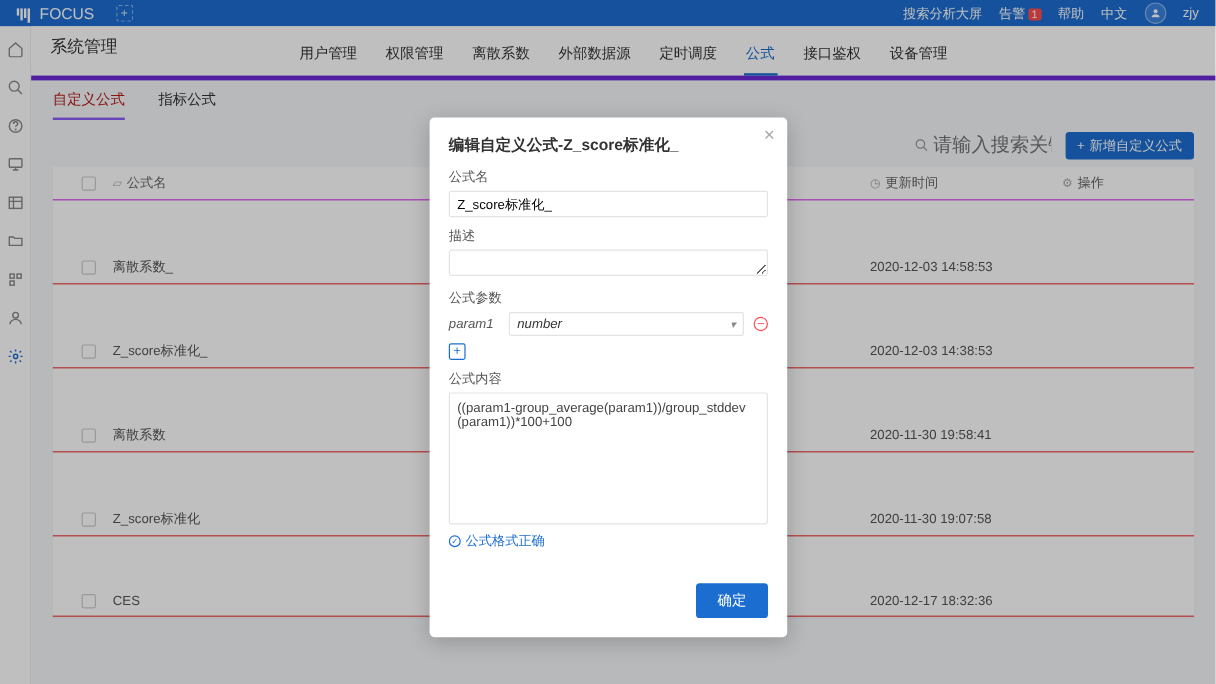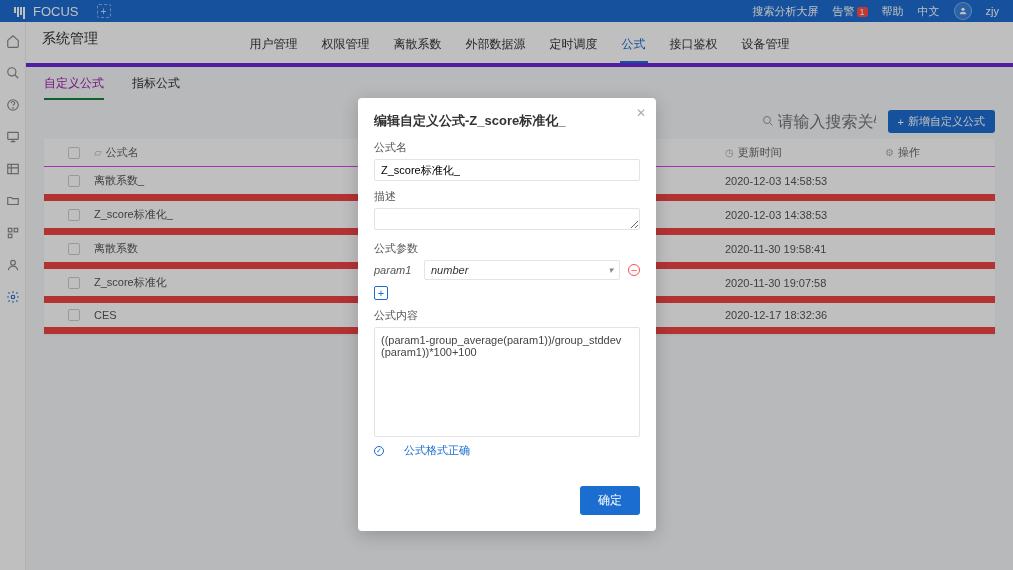--- a/index.html
+++ b/index.html
@@ -22,52 +22,52 @@
 .leftrail .ic.active { color: #1c6dd0; }
 
 
 .main { position: absolute; left: 26px; top: 22px; right: 0; bottom: 0; background: #f5f7fa; }
 .page-title { padding: 8px 16px 6px; font-size: 14px; background: #fff; }
 .tabs-top { display: flex; justify-content: center; gap: 20px; background: #fff; font-size: 12px; border-bottom: 4px solid #6d28d9; margin-top: -26px; }
 .tabs-top span { padding: 8px 2px; color: #333; }
 .tabs-top span.active { color: #1c6dd0; border-bottom: 2px solid #1c6dd0; }
 .subtabs { display: flex; gap: 28px; padding: 8px 18px 0; font-size: 12px; }
 .subtabs span { padding-bottom: 6px; }
-.subtabs span.active { color: #a21caf; border-bottom: 2px solid #15803d; }
+.subtabs span.active { color: #b91c1c; border-bottom: 2px solid #8b5cf6; }
 
 .toolbar { display: flex; justify-content: flex-end; align-items: center; gap: 8px; padding: 10px 18px 6px; }
 .search-wrap { position: relative; }
 .search-wrap input { width: 120px; height: 20px; border: none; background: transparent; font-size: 16px; padding: 0 4px 0 18px; color: #666; }
 .search-wrap .sicon { position: absolute; left: 2px; top: 3px; color: #999; }
 .btn-primary { background: #1c6dd0; color: #fff; border: none; padding: 4px 10px; border-radius: 3px; font-size: 11px; display: flex; align-items: center; gap: 4px; }
 
 
 .tbl { margin: 0 18px; background: #fff; box-shadow: 0 1px 2px rgba(0,0,0,.05); }
 .thead, .trow { display: grid; grid-template-columns: 40px 1fr 160px 160px 100px; align-items: center; padding: 6px 10px; font-size: 11px; }
 .thead { color: #666; border-bottom: 1px solid #d946ef; }
-.trow { border-bottom: 7px solid #ef4444; color: #555; }
+.trow { border-bottom: 1px solid #ef4444; color: #555; margin-top: 42px; }
 .th-ic { color: #aaa; margin-right: 4px; font-size: 10px; }
 .chk { width: 12px; height: 12px; border: 1px solid #ccc; border-radius: 2px; margin: 0 auto; }
 
 
 .mask { position: absolute; inset: 0; background: rgba(0,0,0,.25); }
 .modal { position: absolute; left: 358px; top: 98px; width: 298px; background: #fff; border-radius: 4px; box-shadow: 0 4px 18px rgba(0,0,0,.2); padding: 14px 16px 16px; }
 .modal .close { position: absolute; right: 10px; top: 8px; color: #aaa; font-size: 12px; cursor: pointer; }
 .modal h3 { font-size: 13px; font-weight: 600; margin-bottom: 10px; }
 .form-label { font-size: 11px; color: #555; margin: 8px 0 4px; }
 .form-input { width: 100%; border: 1px solid #e3e3e3; border-radius: 2px; padding: 4px 6px; font-size: 11px; }
 .form-textarea { width: 100%; border: 1px solid #e3e3e3; border-radius: 2px; height: 22px; resize: vertical; font-size: 11px; padding: 2px 4px; }
 .param-row { display: flex; align-items: center; gap: 8px; font-style: italic; }
 .param-name { font-size: 11px; color: #555; width: 42px; }
 .param-select { flex: 1; border: 1px solid #e3e3e3; border-radius: 2px; padding: 3px 6px; font-size: 11px; display: flex; justify-content: space-between; align-items: center; }
 .chev { color: #888; font-size: 9px; }
 .del-ic { color: #ff4d4f; font-size: 11px; border: 1px solid #ff4d4f; border-radius: 50%; width: 12px; height: 12px; display: flex; align-items: center; justify-content: center; line-height: 1; }
 .add-param { width: 14px; height: 14px; border: 1px solid #1c6dd0; color: #1c6dd0; border-radius: 2px; display: flex; align-items: center; justify-content: center; font-size: 11px; margin-top: 6px; }
 .content-box { width: 100%; border: 1px solid #e3e3e3; border-radius: 2px; height: 110px; padding: 6px; font-size: 11px; color: #444; margin-bottom: 6px; }
-.status-ok { display: flex; align-items: center; gap: 20px; color: #1c6dd0; font-size: 11px; }
+.status-ok { display: flex; align-items: center; gap: 4px; color: #1c6dd0; font-size: 11px; }
 .status-ok .ok-ic { width: 10px; height: 10px; border: 1px solid #1c6dd0; border-radius: 50%; display: flex; align-items: center; justify-content: center; font-size: 7px; }
 .modal-footer { display: flex; justify-content: flex-end; margin-top: 28px; }
 .btn-ok { background: #1c6dd0; color: #fff; border: none; padding: 6px 18px; border-radius: 3px; font-size: 12px; }
 
 svg { display: block; }
 </style>
 </head>
 <body>
 
 <div class="topbar">

